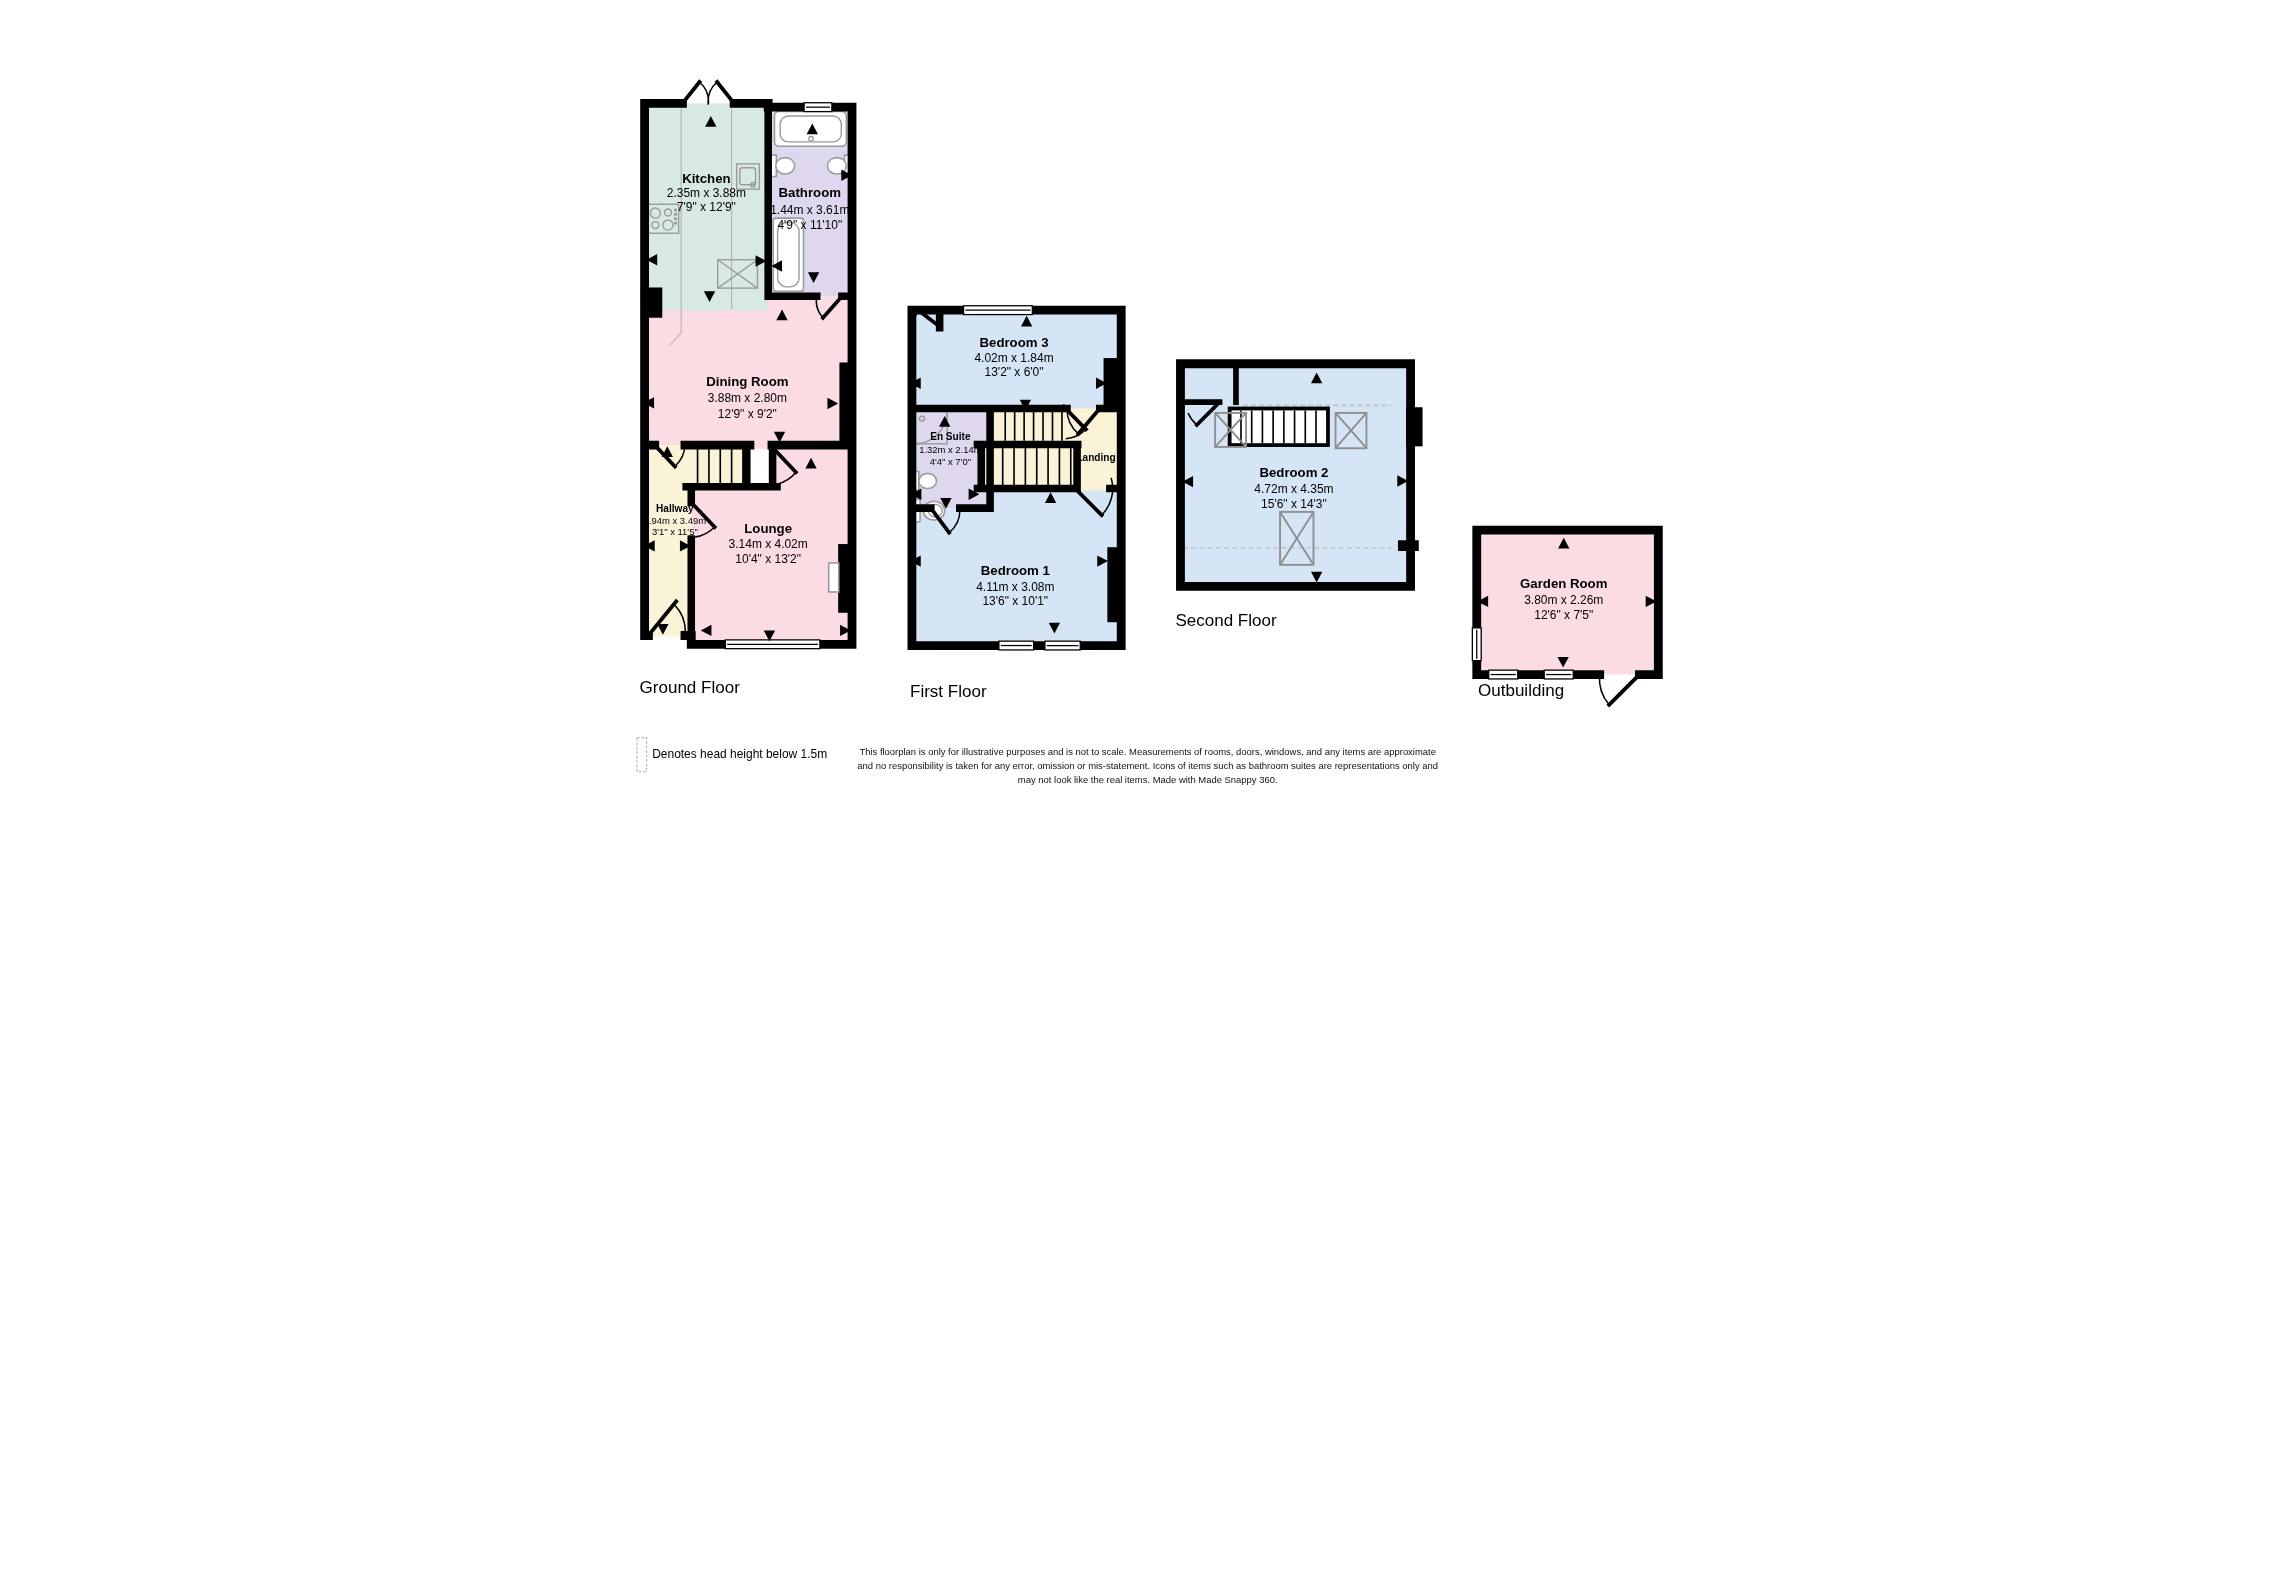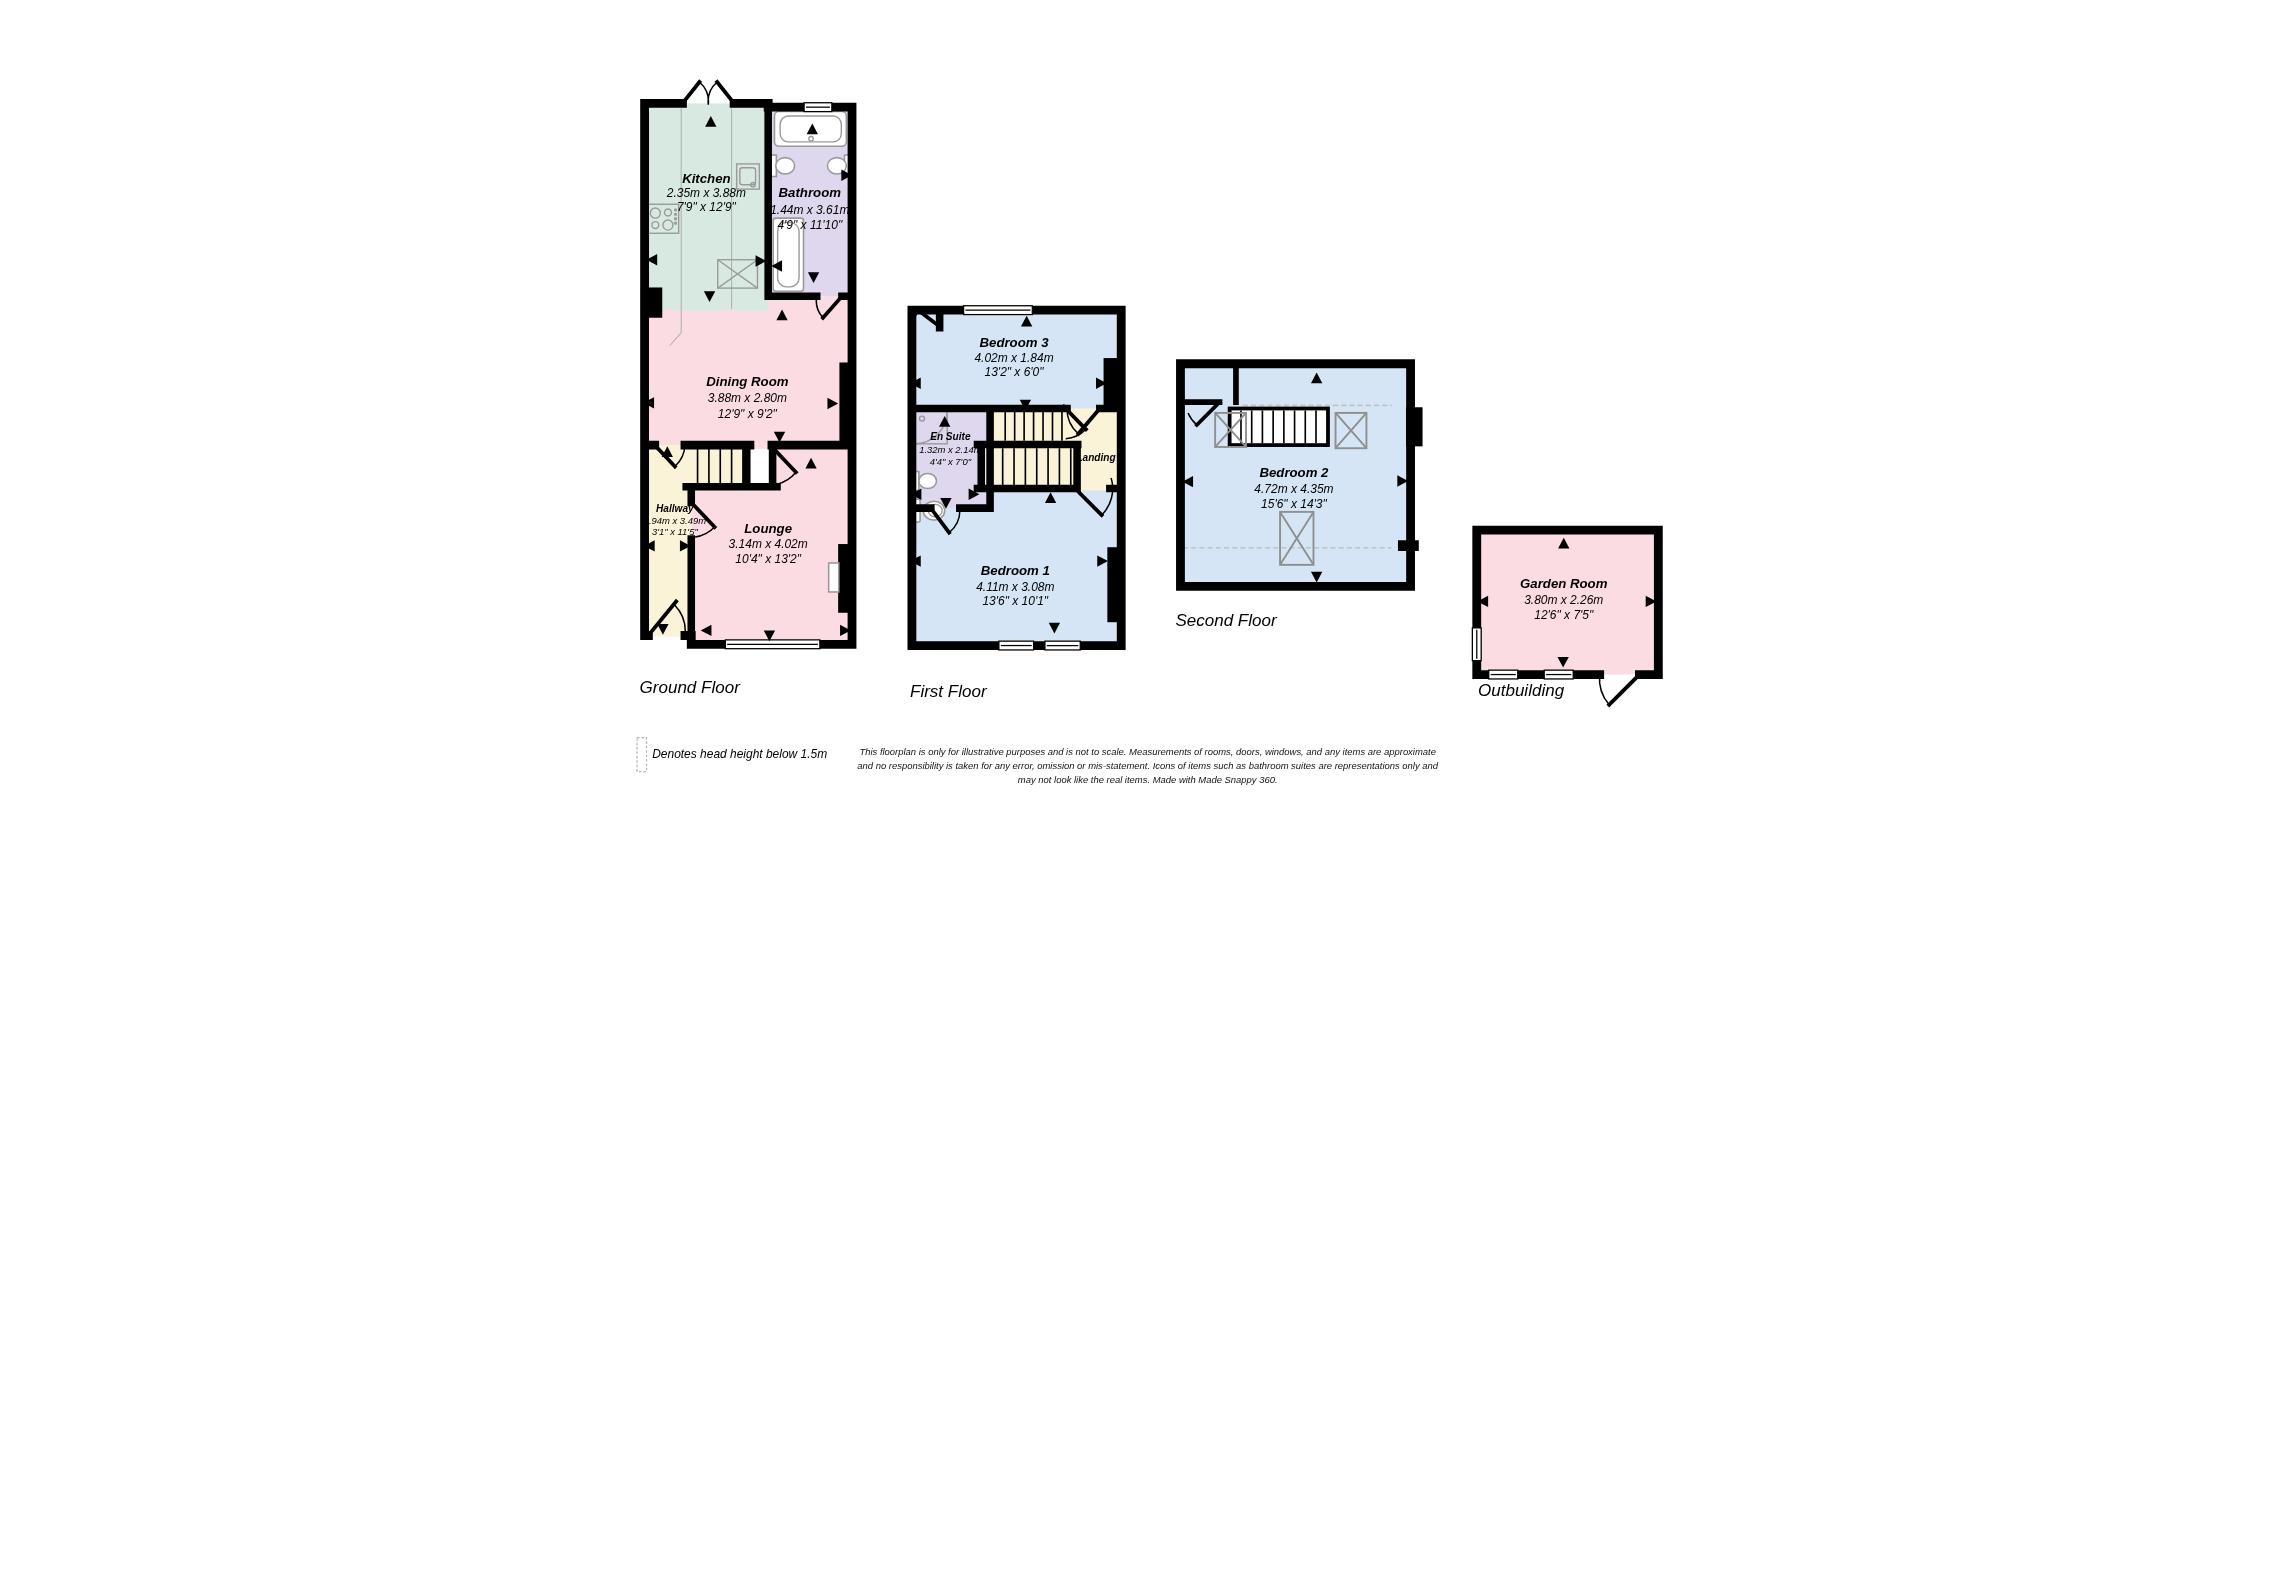--- a/index.html
+++ b/index.html
@@ -1,16 +1,16 @@
 <!DOCTYPE html>
 <html style="font-size:10px"><head>
 <meta charset="utf-8">
 <style>
   html,body{margin:0;padding:0;background:#ffffff;}
-  .page{width:100%;max-width:1148px;margin:0 auto;font-style:italic;}
+  .page{width:100%;max-width:1148px;margin:0 auto;}
   svg{display:block;width:100%;height:auto;font-family:"Liberation Sans",sans-serif;}
   .wall{stroke:#000;fill:none;stroke-linecap:square}
   .w14{stroke-width:14}
   .w12{stroke-width:12}
   .w9{stroke-width:9}
   .tread{stroke:#000;stroke-width:2.6;fill:none}
   .arc{stroke:#000;stroke-width:2.4;fill:none}
   .leaf{stroke:#000;stroke-width:6;fill:none;stroke-linecap:square}
   .fx{stroke:#9a9a9a;stroke-width:2.5;fill:#fff}
   .fxn{stroke:#9a9a9a;stroke-width:2.2;fill:none}

